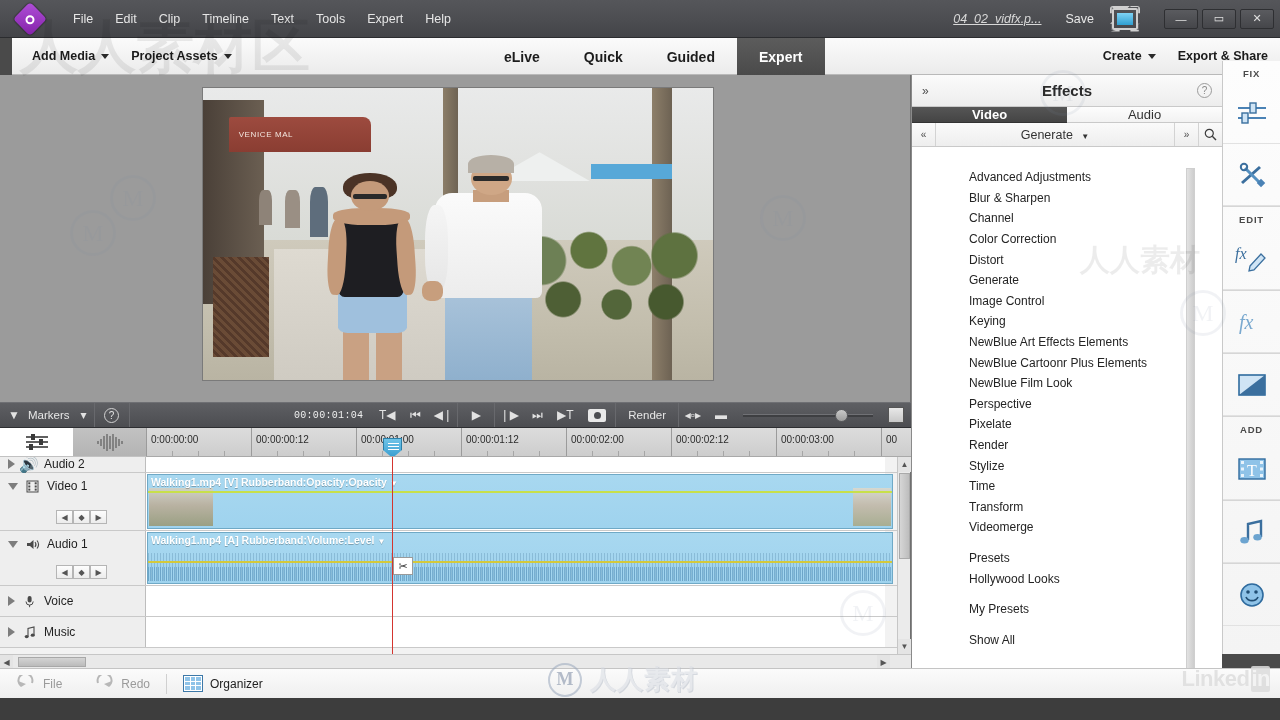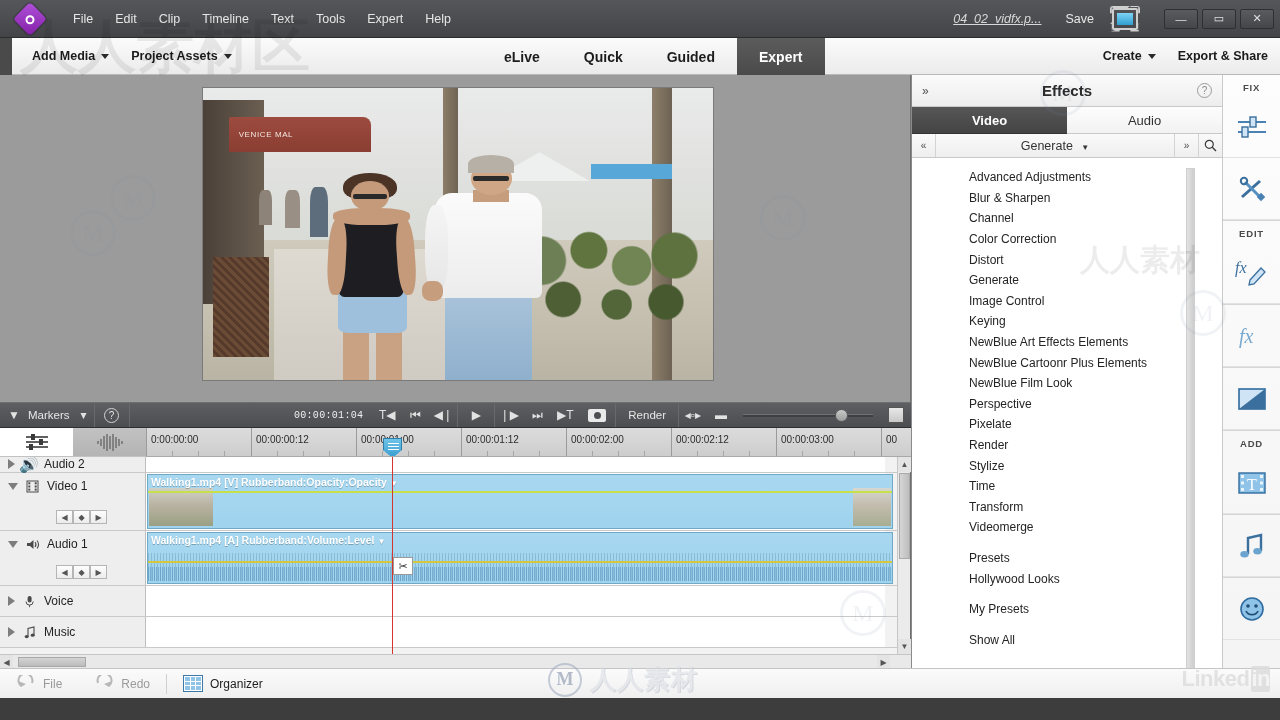--- a/index.html
+++ b/index.html
@@ -315,21 +315,21 @@
   }
   .fx-head {
     height:32px; background: linear-gradient(180deg,#fbfbfb,#ededed);
     border-bottom:1px solid #c9c9c9; display:flex; align-items:center; position:relative;
   }
   .fx-title { position:absolute; left:0; right:0; text-align:center; font-size:15px; font-weight:bold; color:#2a2a2a; }
   .dblchev { margin-left:10px; color:#4d4d4d; font-size:12px; z-index:2; }
   .help-ico { position:absolute; right:10px; width:15px; height:15px; border:1.5px solid #9b9b9b;
               border-radius:50%; display:flex; align-items:center; justify-content:center;
               font-size:10px; color:#8a8a8a; }
-  .fx-tabs { display:flex; height:27px; }
+  .fx-tabs { display:flex; height:16px; }
   .fx-tab { flex:1; display:flex; align-items:center; justify-content:center;
             font-size:13px; color:#333; background:linear-gradient(180deg,#fdfdfd,#f2f2f2);
             border-bottom:1px solid #c9c9c9; }
   .fx-tab.active { background: linear-gradient(180deg,#565656,#444); color:#fff; font-weight:bold; border-bottom:1px solid #333; }
   .fx-cat {
     height:24px; display:flex; align-items:center;
     background: linear-gradient(180deg,#fafafa,#eeeeee);
     border-bottom:1px solid #c9c9c9; position:relative;
   }
   .fx-cat .sidebtn { width:24px; height:23px; display:flex; align-items:center; justify-content:center;
@@ -341,21 +341,21 @@
   .fx-item { height:20.6px; display:flex; align-items:center; padding-left:57px;
              font-size:12px; color:#242424; }
   .fx-gap { height:10px; }
   .fx-scroll { position:absolute; right:27px; top:93px; width:9px; height:555px;
                background:#fff; border:1px solid #cfcfcf; }
   .fx-scroll .th2 { position:absolute; left:0; top:0; width:7px; height:545px;
                     background:linear-gradient(90deg,#e2e2e2,#cdcdcd); }
 
   
   .rail {
-    position:absolute; left:1222px; top:75px; width:58px; height:593px;
+    position:absolute; left:1222px; top:61px; width:58px; height:593px;
     background: linear-gradient(180deg,#fdfdfd,#f4f4f4);
     border-left:1px solid #c9c9c9;
   }
   .rail-lbl { text-align:center; font-size:9.5px; font-weight:bold; color:#4a4a4a;
               letter-spacing:.8px; padding:7px 0 3px; }
   .rail-btn { height:62px; display:flex; align-items:center; justify-content:center;
               border-bottom:1px solid #e2e2e2; }
   .rail-sep { height:1px; background:#d6d6d6; }
 
   

